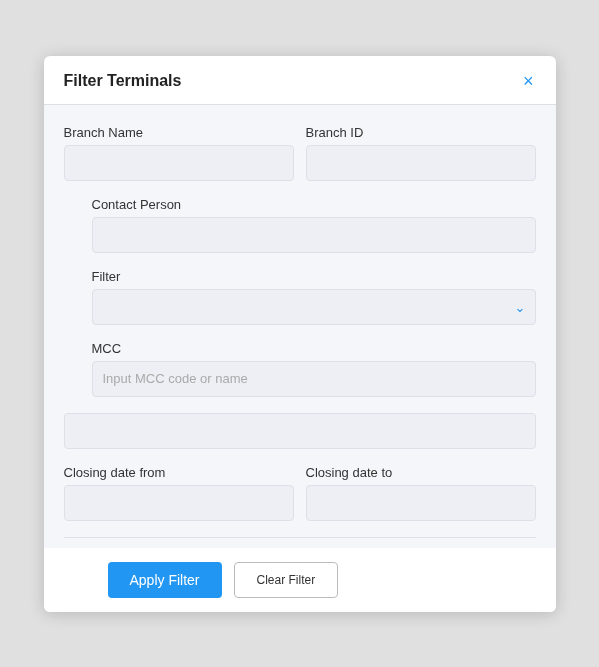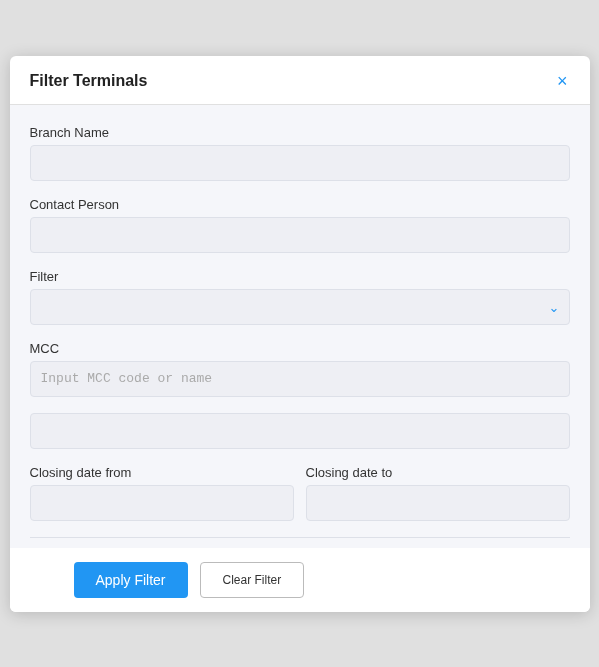--- a/index.html
+++ b/index.html
@@ -13,21 +13,21 @@
       background: #e0e0e0;
       display: flex;
       justify-content: center;
       align-items: center;
       width: 599px;
       height: 667px;
     }
 
     .modal {
       background: #ffffff;
-      width: 580px;
+      width: 512px;
       border-radius: 6px;
       box-shadow: 0 2px 16px rgba(0,0,0,0.18);
       overflow: hidden;
     }
 
     .modal-header {
       display: flex;
       justify-content: space-between;
       align-items: center;
       padding: 16px 20px 14px 20px;
@@ -62,20 +62,21 @@
     }
 
     .form-group {
       display: flex;
       flex-direction: column;
       flex: 1;
     }
 
     .form-group.full {
       flex: 1;
+      margin-left: 28px;
     }
 
     label {
       font-size: 13px;
       color: #333;
       margin-bottom: 5px;
     }
 
     input[type="text"],
     input[type="date"] {
@@ -126,21 +127,20 @@
     .mcc-input {
       background: #f8f9fc;
       border: 1px solid #dde0e8;
       border-radius: 4px;
       padding: 8px 10px;
       font-size: 13px;
       color: #aaa;
       outline: none;
       width: 100%;
       height: 36px;
-      font-family: Liberation Mono, monospace;
     }
 
     .divider {
       border: none;
       border-top: 1px solid #dde0e8;
       margin: 10px 0 0 0;
     }
 
     .modal-footer {
       padding: 14px 20px;
@@ -180,20 +180,24 @@
   <div class="modal-header">
     <span class="modal-title">Filter Terminals</span>
     <button class="close-btn">×</button>
   </div>
 
   <div class="modal-body">
 
     <div class="form-row">
       <div class="form-group">
         <label>Branch Name</label>
+        <input type="text" style="">
+      </div>
+      <div class="form-group">
+        <label>Branch ID</label>
         <input type="text" style="">
       </div>
     </div>
 
     <div class="form-row">
       <div class="form-group full">
         <label>Contact Person</label>
         <input type="text" style="">
       </div>
     </div>

